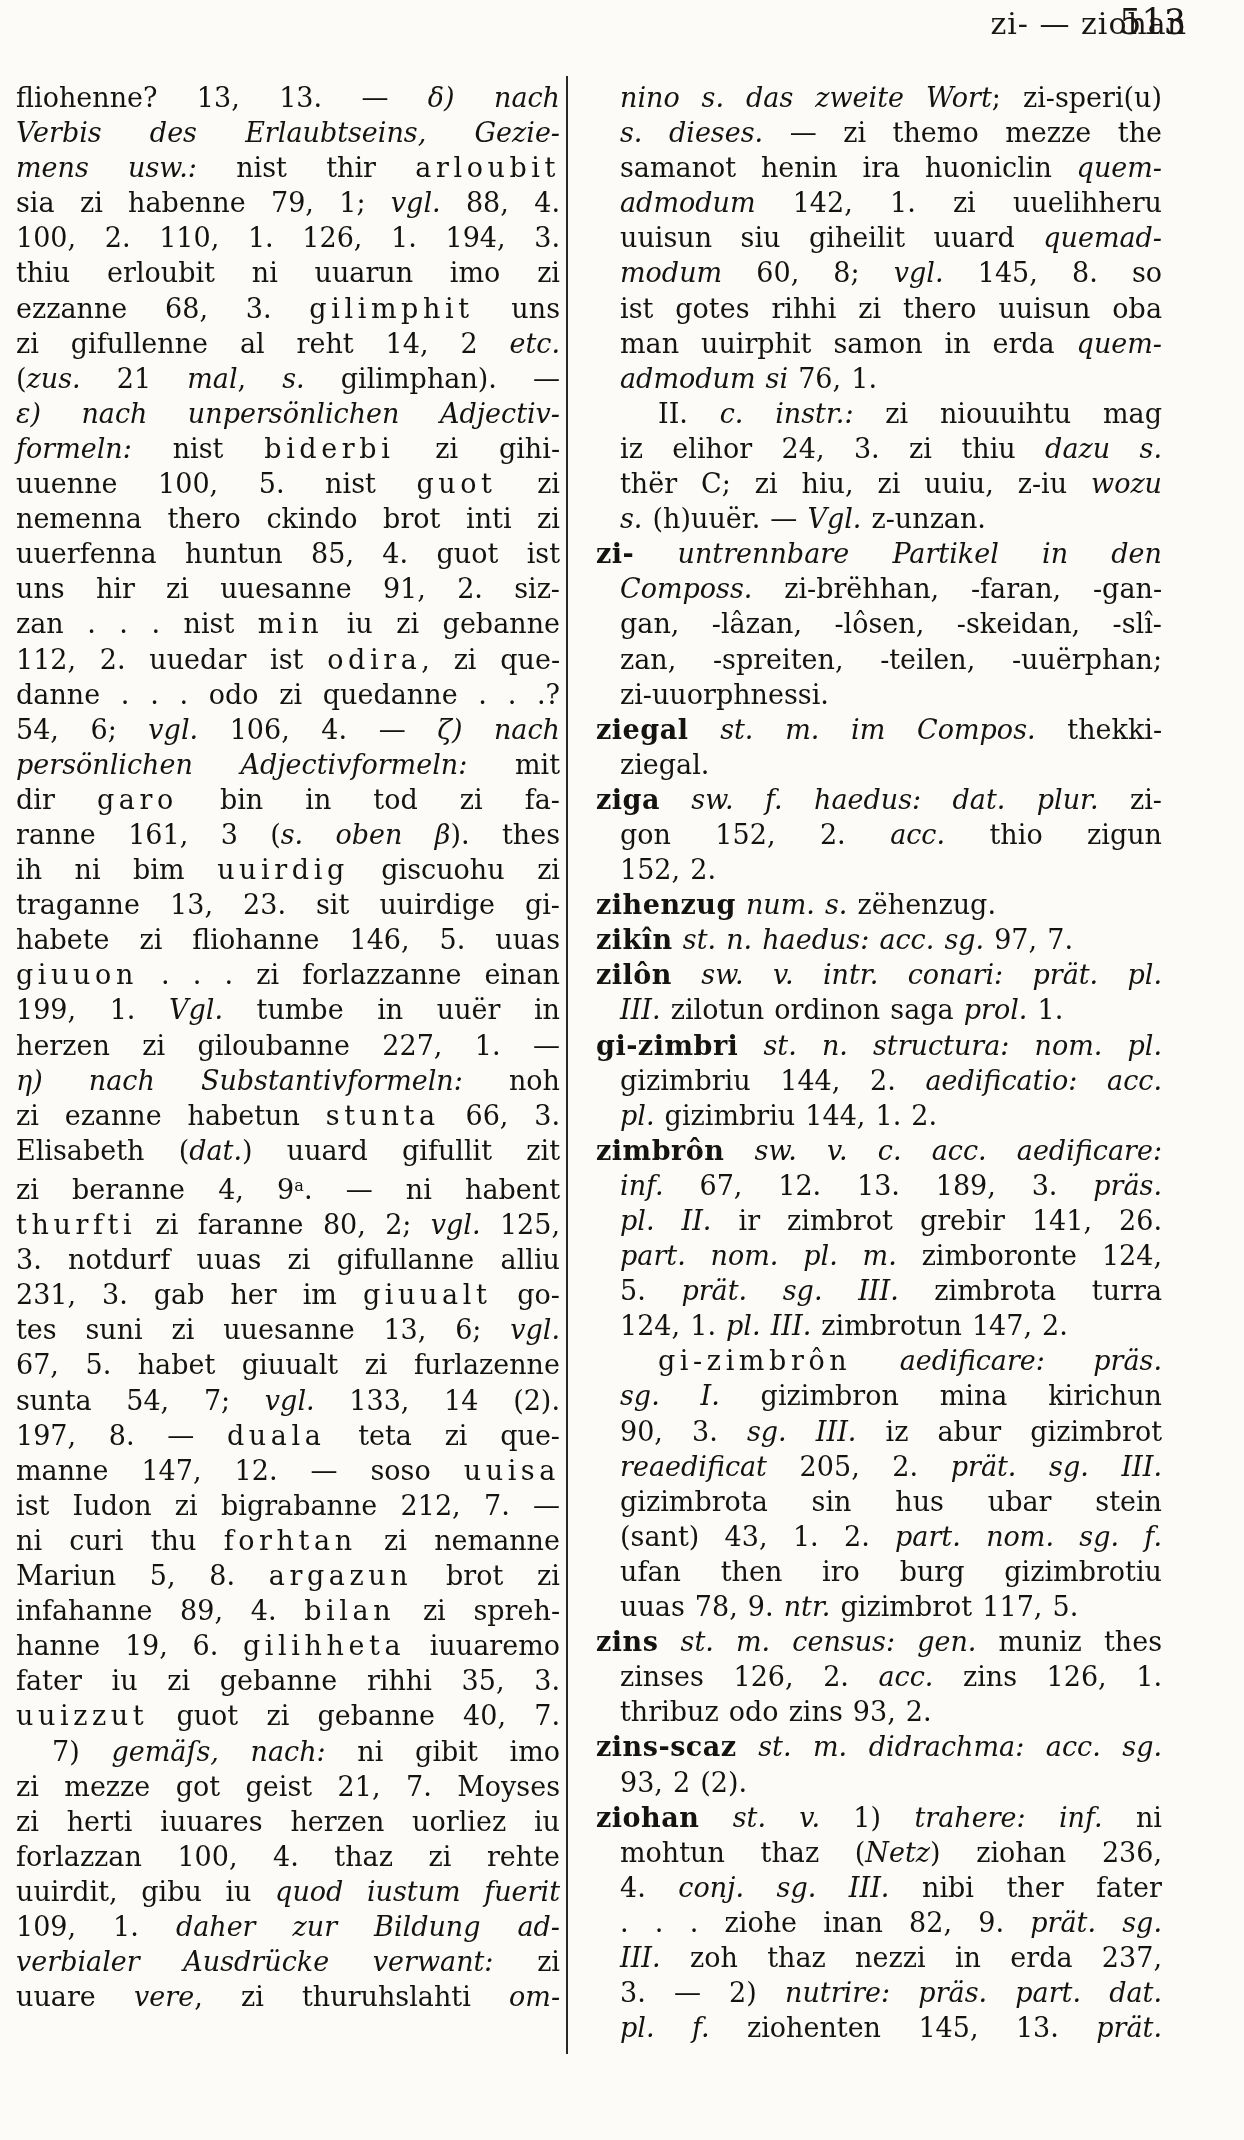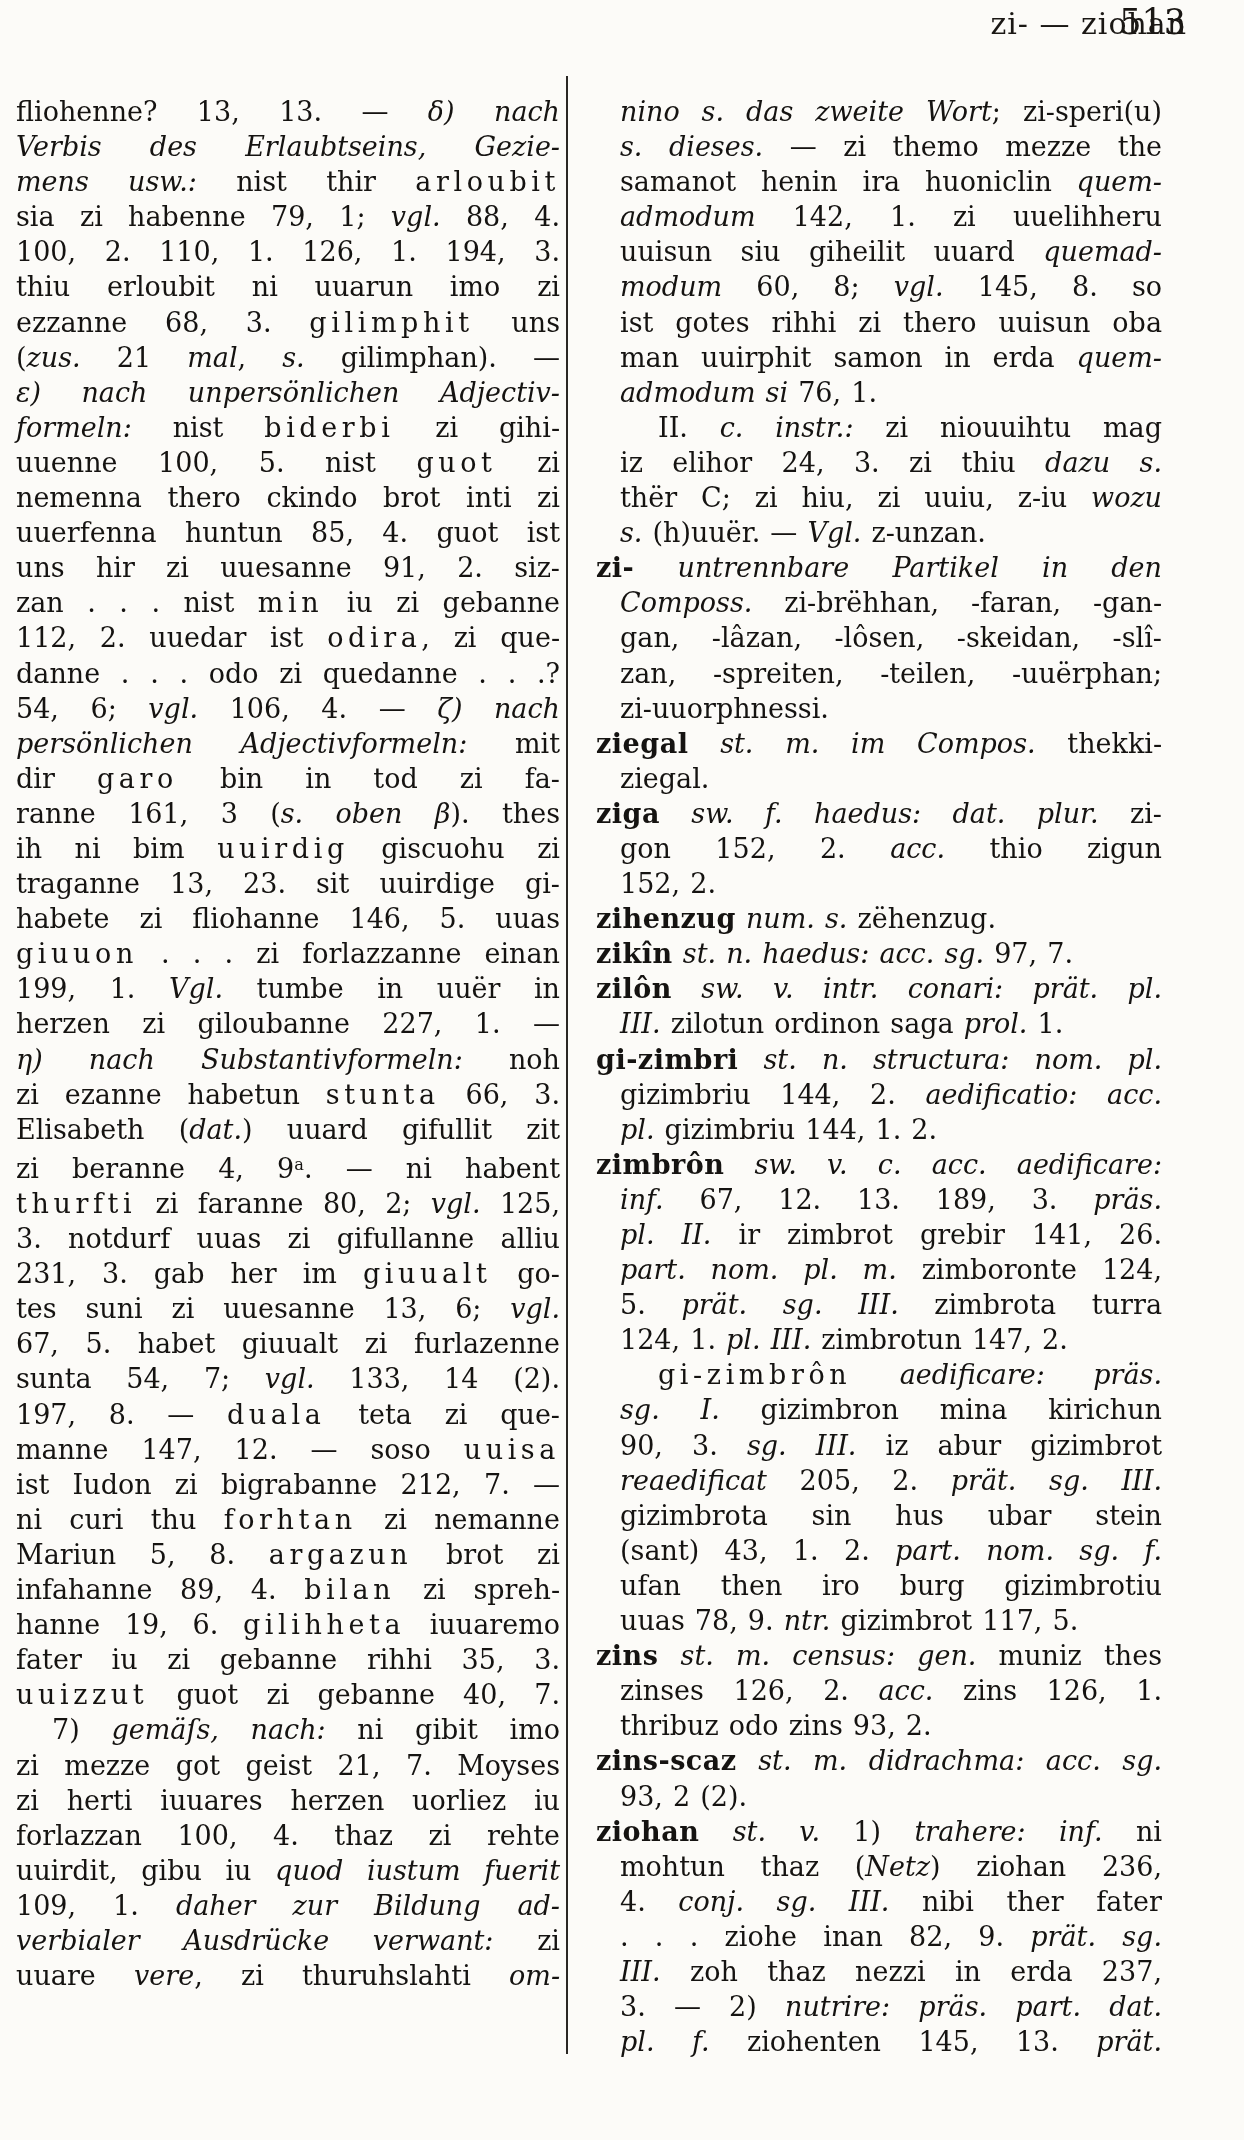--- a/index.html
+++ b/index.html
@@ -18,21 +18,21 @@
     text-align:right;font-size:30px;letter-spacing:1px;color:#1a1714;padding-left:7px;
   }
   .page-number{
     position:absolute;top:2px;right:58px;
     font-size:35px;color:#1a1714;margin-left:34px;
   }
   .divider{
     position:absolute;left:566px;top:76px;width:2px;height:1978px;
     background:#2a2724;
   }
-  .col{position:absolute;top:94px;overflow:visible;}
+  .col{position:absolute;top:80px;overflow:visible;}
   .col.left{left:16px;width:544px;}
   .col.right{left:596px;width:566px;}
   .line{
     font-size:27px;line-height:35.1px;
     text-align:justify;text-align-last:justify;
     word-spacing:1.5px;white-space:normal;
   }
   .line.end{text-align-last:left;}
   .left .line{padding-left:0;}
   .left .line.ind-p{padding-left:36px;}
@@ -52,20 +52,21 @@
   <div class="page-number">513</div>
   <div class="divider"></div>
   <div class="col left" id="col-left">
       <div class="line"><span>fliohenne? 13, 13. — </span><span class="it">δ) nach</span></div>
       <div class="line"><span class="it">Verbis des Erlaubtseins, Gezie-</span></div>
       <div class="line"><span class="it">mens usw.:</span><span> nist thir </span><span class="spz">arloubit</span></div>
       <div class="line"><span>sia zi habenne 79, 1; </span><span class="it">vgl.</span><span> 88, 4.</span></div>
       <div class="line"><span>100, 2. 110, 1. 126, 1. 194, 3.</span></div>
       <div class="line"><span>thiu erloubit ni uuarun imo zi</span></div>
       <div class="line"><span>ezzanne 68, 3. </span><span class="spz">gilimphit</span><span> uns</span></div>
+      <div class="line"><span>zi gifullenne al reht 14, 2 </span><span class="it">etc.</span></div>
       <div class="line"><span>(</span><span class="it">zus.</span><span> 21 </span><span class="it">mal</span><span>, </span><span class="it">s.</span><span> gilimphan). —</span></div>
       <div class="line"><span class="it">ε) nach unpersönlichen Adjectiv-</span></div>
       <div class="line"><span class="it">formeln:</span><span> nist </span><span class="spz">biderbi</span><span> zi gihi-</span></div>
       <div class="line"><span>uuenne 100, 5. nist </span><span class="spz">guot</span><span> zi</span></div>
       <div class="line"><span>nemenna thero ckindo brot inti zi</span></div>
       <div class="line"><span>uuerfenna huntun 85, 4. guot ist</span></div>
       <div class="line"><span>uns hir zi uuesanne 91, 2. siz-</span></div>
       <div class="line"><span>zan . . . nist </span><span class="spz">min</span><span> iu zi gebanne</span></div>
       <div class="line"><span>112, 2. uuedar ist </span><span class="spz">odira</span><span>, zi que-</span></div>
       <div class="line"><span>danne . . . odo zi quedanne . . .?</span></div>

